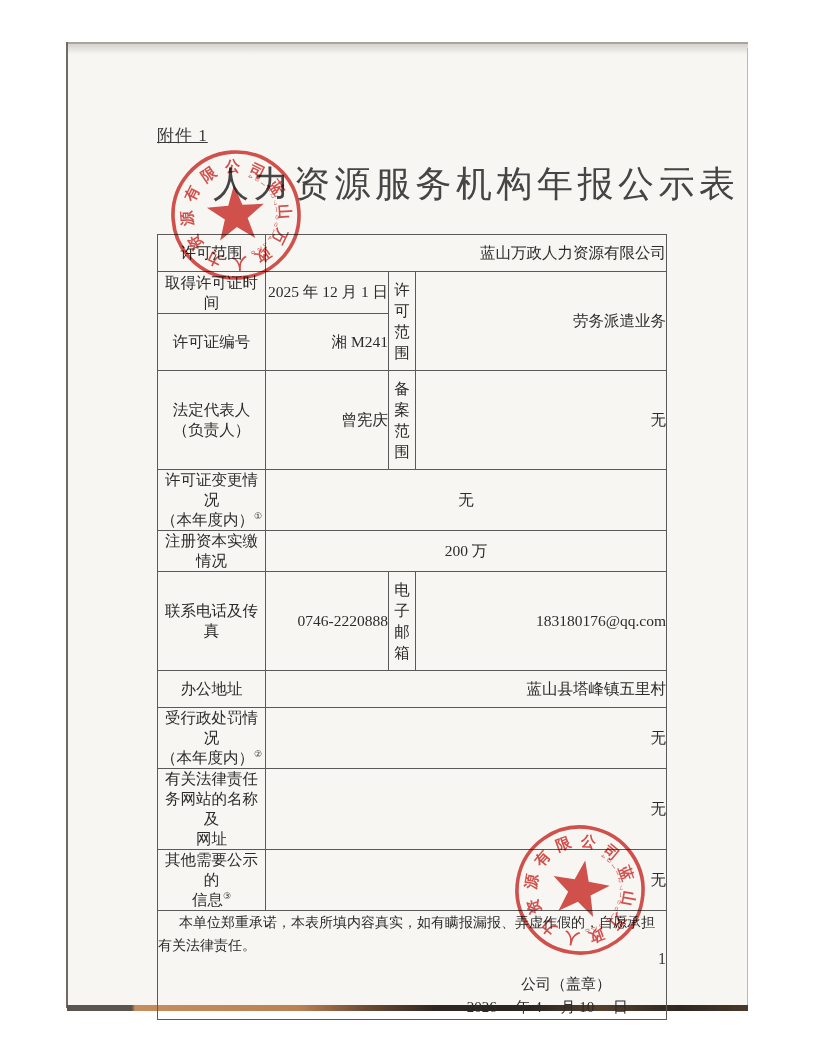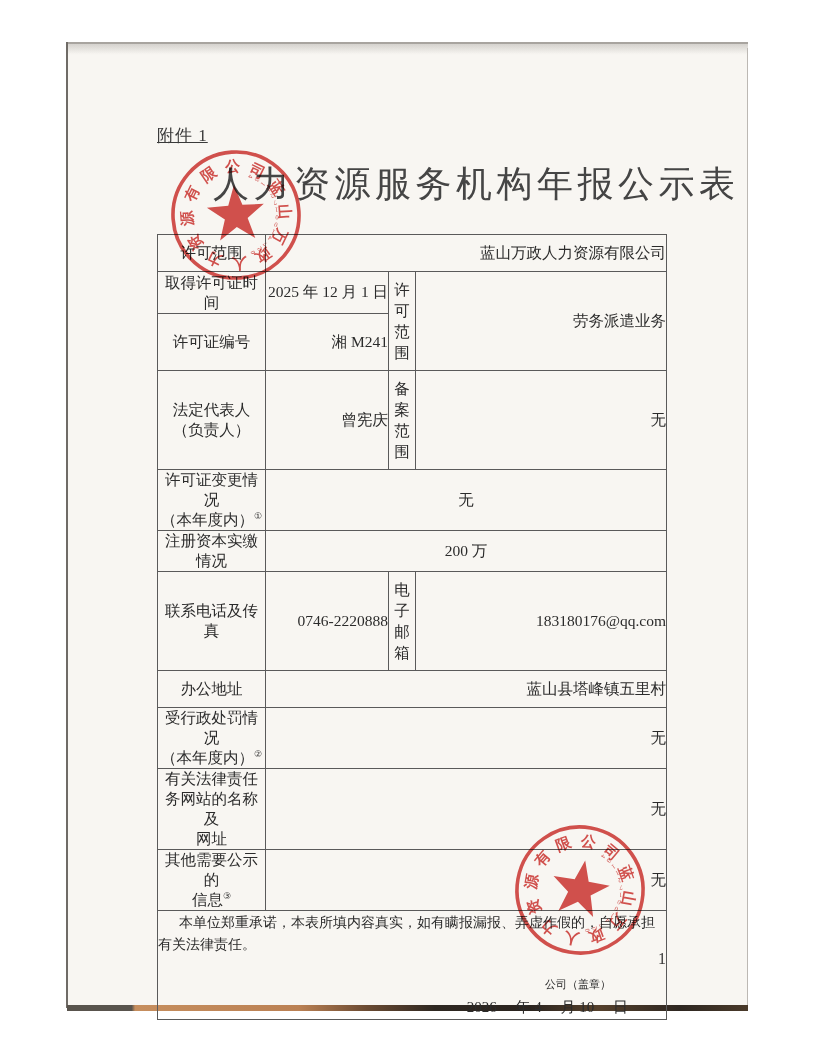--- a/index.html
+++ b/index.html
@@ -40,22 +40,22 @@
   td.lab{text-align:center;line-height:20px;padding:0 2px;}
   td.val{text-align:right;padding-left:11px;}
   td.valc{text-align:center;}
   td.vcol div{width:17px;margin:7px auto;word-break:break-all;line-height:21px;text-align:center;}
   sup.fn{font-size:9px;vertical-align:super;line-height:0;}
   .r1{height:37px}.r2{height:33px}.r3{height:55px}.r4{height:86px}
   .r5{height:45px}.r6{height:36px}.r7{height:88px}.r8{height:37px}
   .r9{height:48px}.r10{height:64px}.r11{height:51px}.r12{height:108px}
   td.decl{vertical-align:top;padding:7px 8px 0 8px;font-size:14px;line-height:23px;}
   .pl1{text-indent:1.5em;white-space:nowrap;}
-  .pl2{white-space:nowrap;font-family:Liberation Mono, monospace;}
-  .sign1{margin-top:16px;text-align:right;padding-right:55px;font-size:11px;}
+  .pl2{white-space:nowrap;}
+  .sign1{margin-top:16px;text-align:right;padding-right:55px;font-size:15px;}
   .sign2{text-align:right;padding-right:38px;font-size:15px;}
   .pageno{position:absolute;left:648px;top:950px;width:28px;text-align:center;font-size:16px;color:#3a3a3a;}
   
   .stamp{position:absolute;width:170px;height:170px;pointer-events:none;
     mix-blend-mode:multiply;opacity:.85;}
   .s1{left:151px;top:130px;}
   .s2{left:495px;top:805px;}
 </style>
 </head>
 <body>

